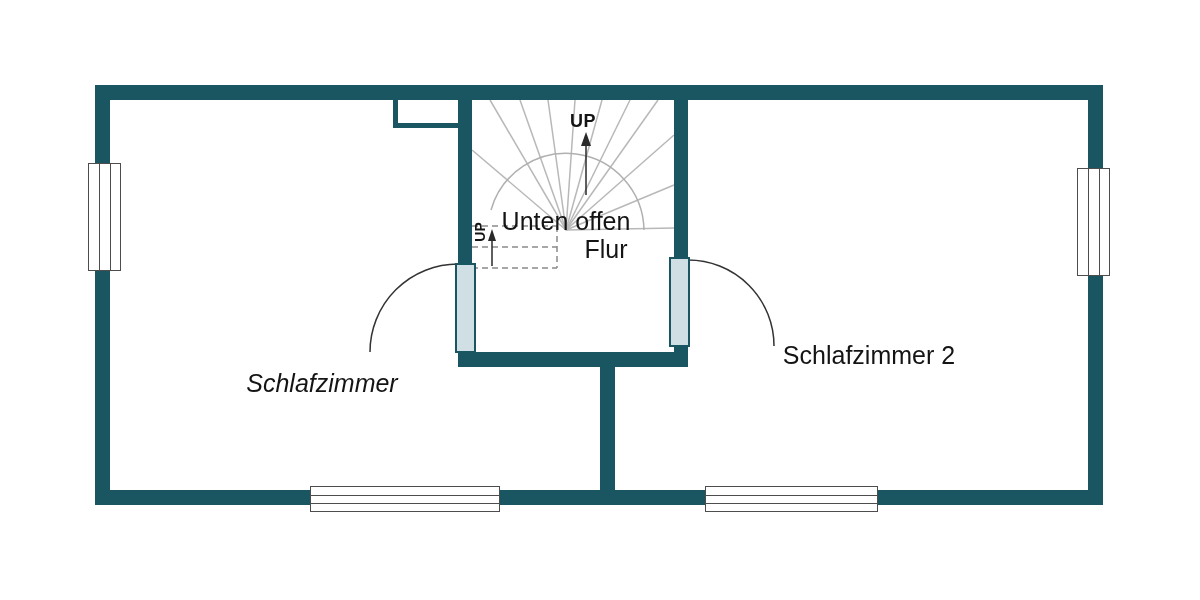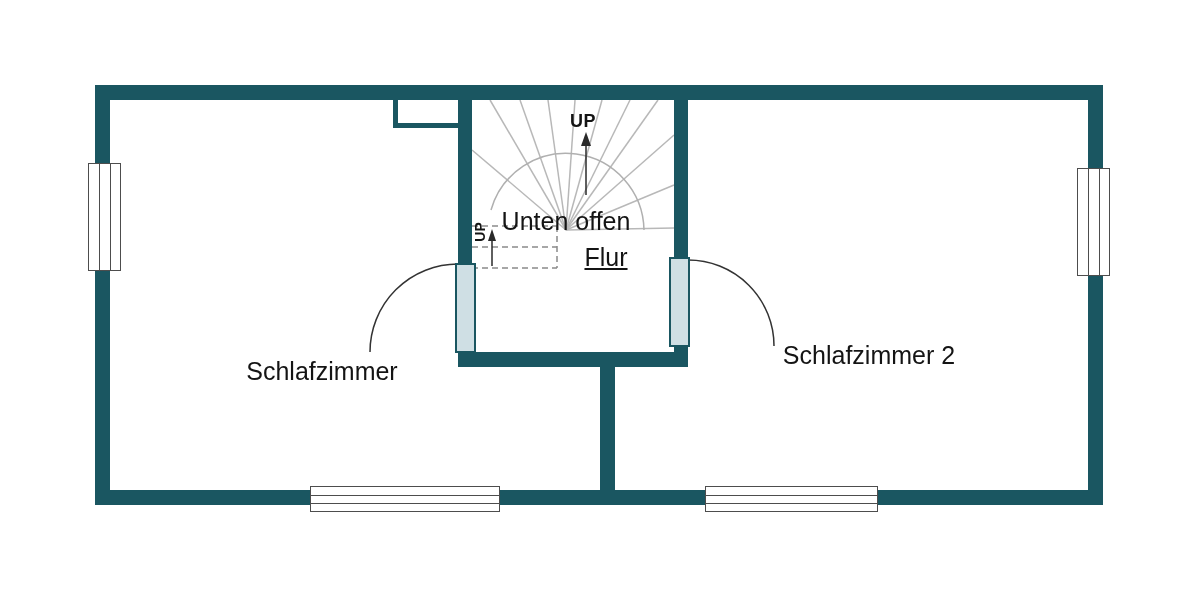--- a/index.html
+++ b/index.html
@@ -104,19 +104,19 @@
   </div>
   <div class="window" style="left:705px; top:486px; width:173px; height:26px;">
     <div class="wline" style="left:0; top:8px; width:171px; height:1px;"></div>
     <div class="wline" style="left:0; top:16px; width:171px; height:1px;"></div>
   </div>
 
   <div class="door-leaf" style="left:455px; top:263px; width:21px; height:90px;"></div>
   <div class="door-leaf" style="left:669px; top:257px; width:21px; height:90px;"></div>
 
   <div class="label" style="left:446px; top:208px; width:240px;">Unten offen</div>
-  <div class="label" style="left:556px; top:244px; width:100px;text-decoration:underline;">Flur</div>
-  <div class="label" style="left:222px; top:358px; width:200px;">Schlafzimmer</div>
+  <div class="label" style="left:556px; top:236px; width:100px;">Flur</div>
+  <div class="label" style="left:222px; top:370px; width:200px;font-style:italic;">Schlafzimmer</div>
   <div class="label" style="left:769px; top:342px; width:200px;">Schlafzimmer 2</div>
   <div class="label up-label" style="left:563px; top:112px; width:40px;">UP</div>
   <div class="up-side-label" style="left:465px; top:217px;">UP</div>
 
 </div>
 
 </body></html>

